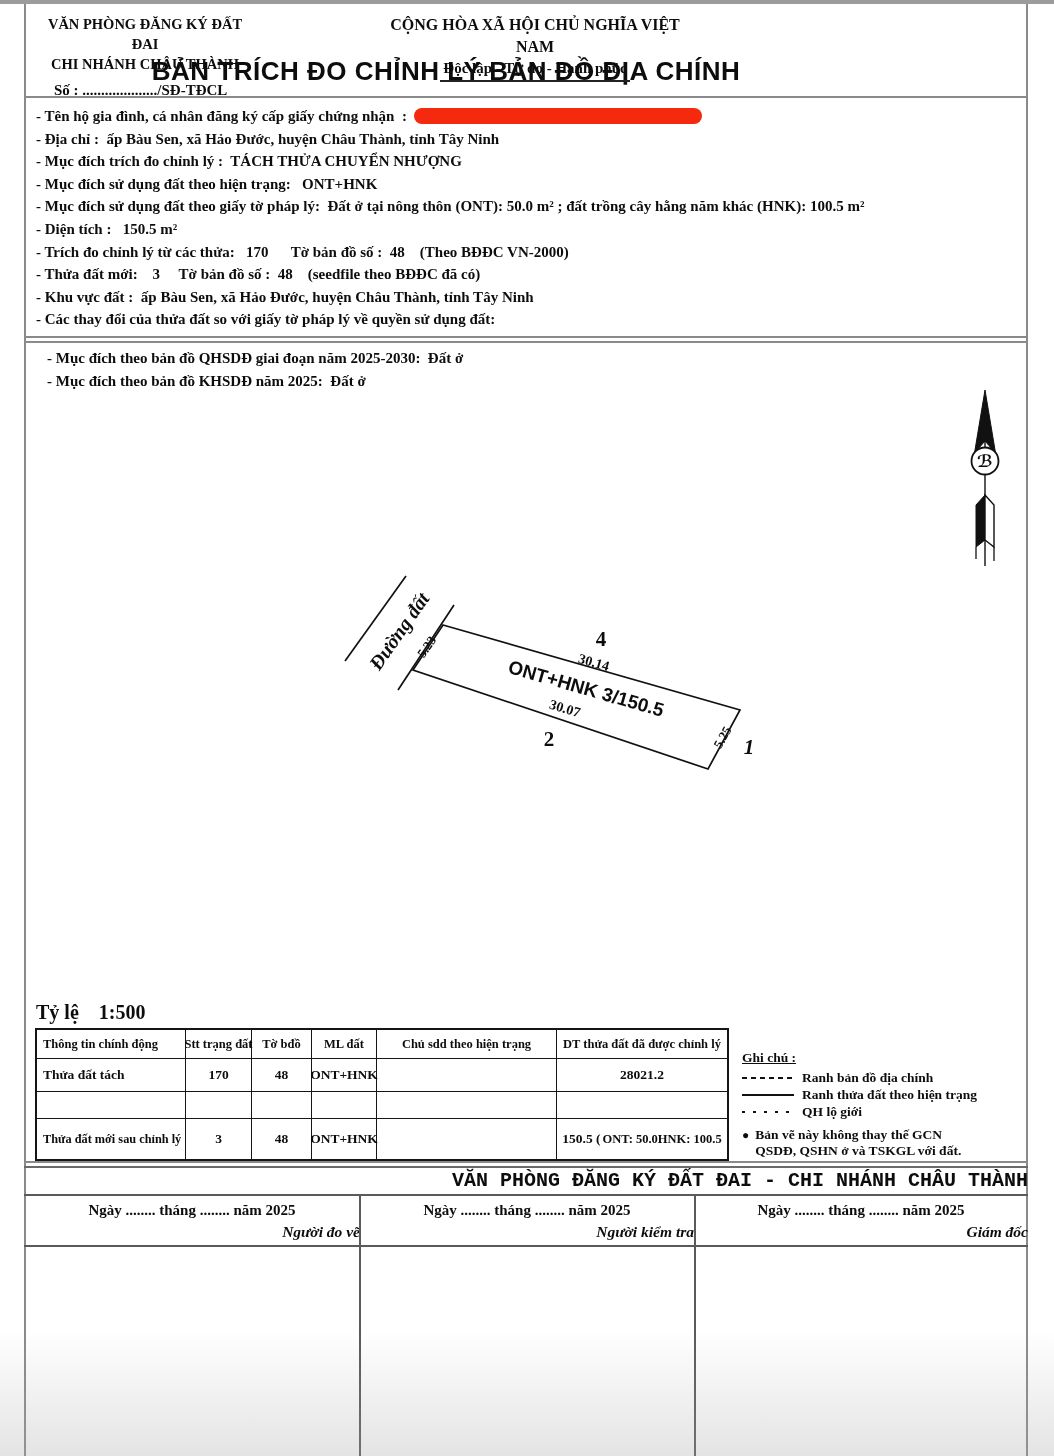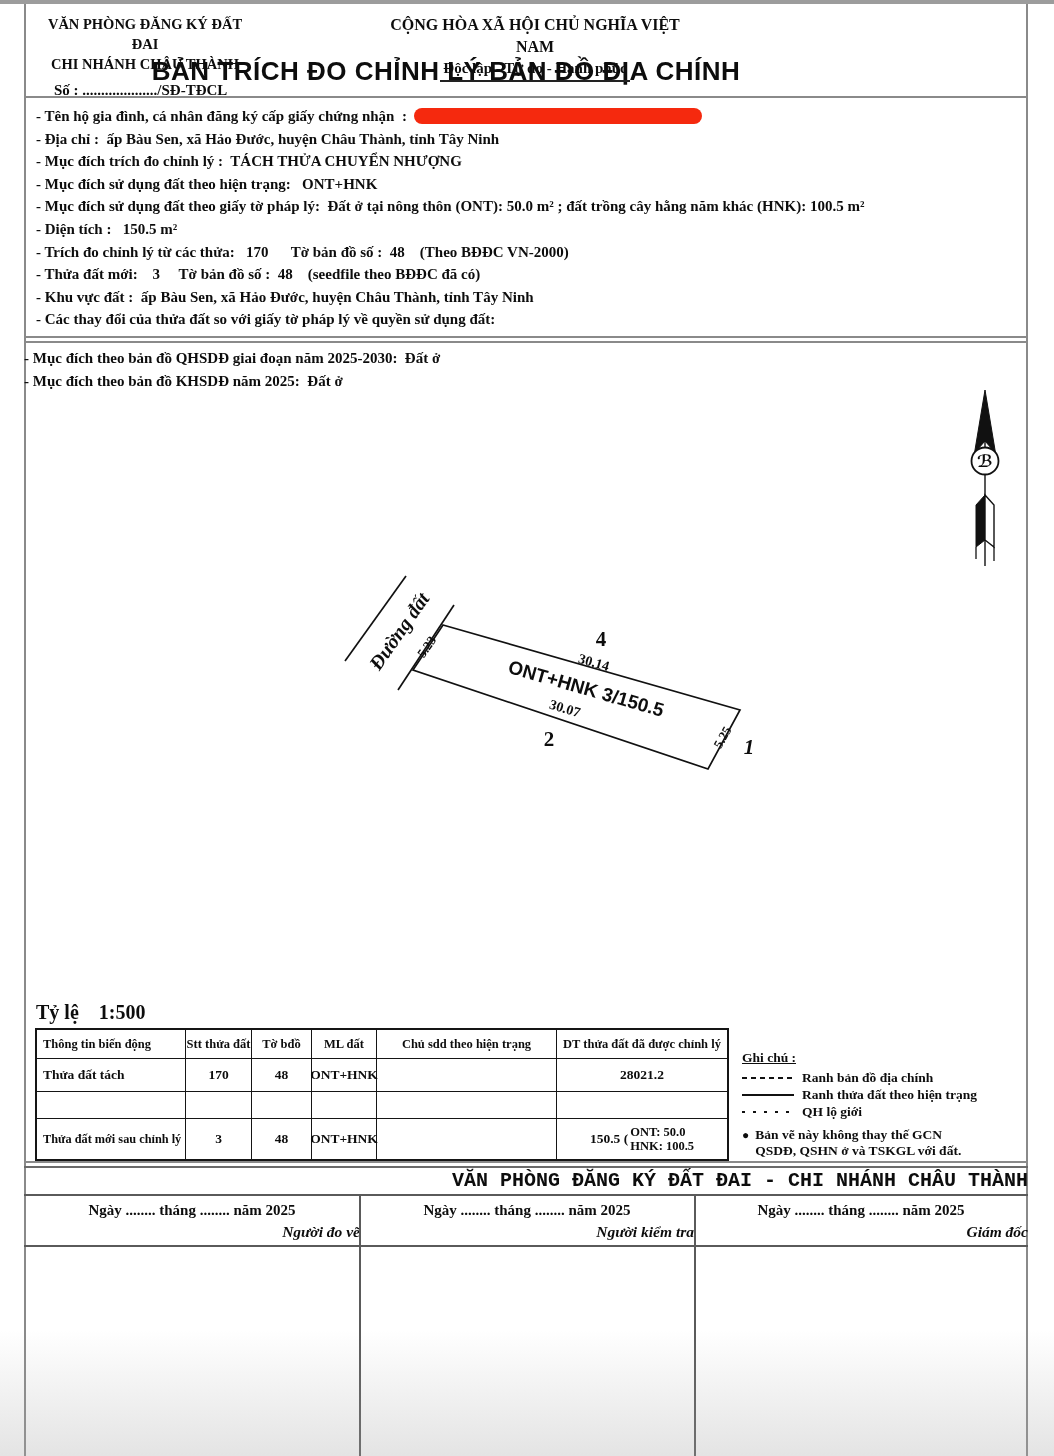--- a/index.html
+++ b/index.html
@@ -17,38 +17,38 @@
   .national .l1{font-size:16px;line-height:22px;}
   .national .l2{display:inline-block;font-size:15px;line-height:18px;padding:1px 3px 3px 3px;
                 border-bottom:2px solid #222;}
   .doctitle{left:24px;top:56px;width:844px;text-align:center;
             font-family:"Liberation Sans",sans-serif;font-size:26px;letter-spacing:.5px;}
   
   .infoblock{left:24px;top:100px;width:1004px;padding:5px 0 0 12px;box-sizing:border-box;}
   .iline{white-space:pre;font-size:15px;line-height:22.6px;}
   .redact{display:inline-block;width:288px;height:16px;border-radius:8px;
           vertical-align:-3px;margin-left:7px;}
-  .planblock{left:24px;top:347px;width:836px;padding-left:0;box-sizing:border-box;}
+  .planblock{left:24px;top:347px;width:836px;padding-left:23px;box-sizing:border-box;}
   .planblock .iline{line-height:23px;}
   
   .scaleline{left:36px;top:1001px;font-size:20px;}
   .scaleline .val{margin-left:20px;}
   .dtable{left:35px;top:1028px;display:grid;
           grid-template-columns:149px 66px 60px 65px 180px 170px;
           grid-template-rows:29px 33px 27px 40px;
           border:2px solid #151515;background:#fff;}
   .cell{display:flex;align-items:center;justify-content:center;box-sizing:border-box;
         border-right:1.5px solid #151515;border-bottom:1.5px solid #151515;
         font-size:13.5px;white-space:pre;}
   .cell.hd{font-size:12.5px;}
   .cell.left{justify-content:flex-start;padding-left:6px;}
   .cell.lastcol{border-right:none;}
   .cell.lastrow{border-bottom:none;}
   .cell.small{font-size:12.3px;}
-  .dtstack{display:flex;flex-direction:column;font-size:12.5px;line-height:14px;
+  .dtstack{display:flex;flex-direction:row;font-size:12.5px;line-height:14px;
            text-align:left;margin-left:2px;}
   
   .legend{left:742px;top:1050px;width:276px;font-size:13.5px;}
   .lg-title{text-decoration:underline;margin-bottom:3px;}
   .lg-item{display:flex;align-items:center;height:17px;}
   .lg-sample{display:inline-block;width:52px;height:2px;margin-right:8px;flex:0 0 auto;}
   .ls-dashed{background:repeating-linear-gradient(90deg,#111 0 5px,transparent 5px 9px);}
   .ls-solid{background:#111;}
   .ls-dotted{background:repeating-linear-gradient(90deg,#111 0 3px,transparent 3px 11px);}
   .lg-note{display:flex;margin-top:7px;}
@@ -135,22 +135,22 @@
     <text x="549" y="746" text-anchor="middle" font-family="Liberation Serif, serif" font-weight="bold" font-size="21">2</text>
     <text x="722" y="742" text-anchor="middle" transform="rotate(-61 722 737)" font-family="Liberation Serif, serif" font-weight="bold" font-size="13">5.25</text>
     <text x="749" y="754" text-anchor="middle" font-family="Liberation Serif, serif" font-style="italic" font-weight="bold" font-size="21">1</text>
   </svg>
 
   <div class="abs scaleline">
     <span>Tỷ lệ</span><span class="val">1:500</span>
   </div>
 
   <div class="abs dtable">
-    <div class="cell hd left">Thông tin biến động</div>
-    <div class="cell hd">Stt thửa đất</div>
+    <div class="cell hd left">Thông tin chính động</div>
+    <div class="cell hd">Stt trạng đất</div>
     <div class="cell hd">Tờ bđồ</div>
     <div class="cell hd">ML đất</div>
     <div class="cell hd">Chủ sdd theo hiện trạng</div>
     <div class="cell hd lastcol">DT thửa đất đã được chỉnh lý</div>
 
     <div class="cell left">Thửa đất tách</div>
     <div class="cell">170</div>
     <div class="cell">48</div>
     <div class="cell">ONT+HNK</div>
     <div class="cell"></div>

